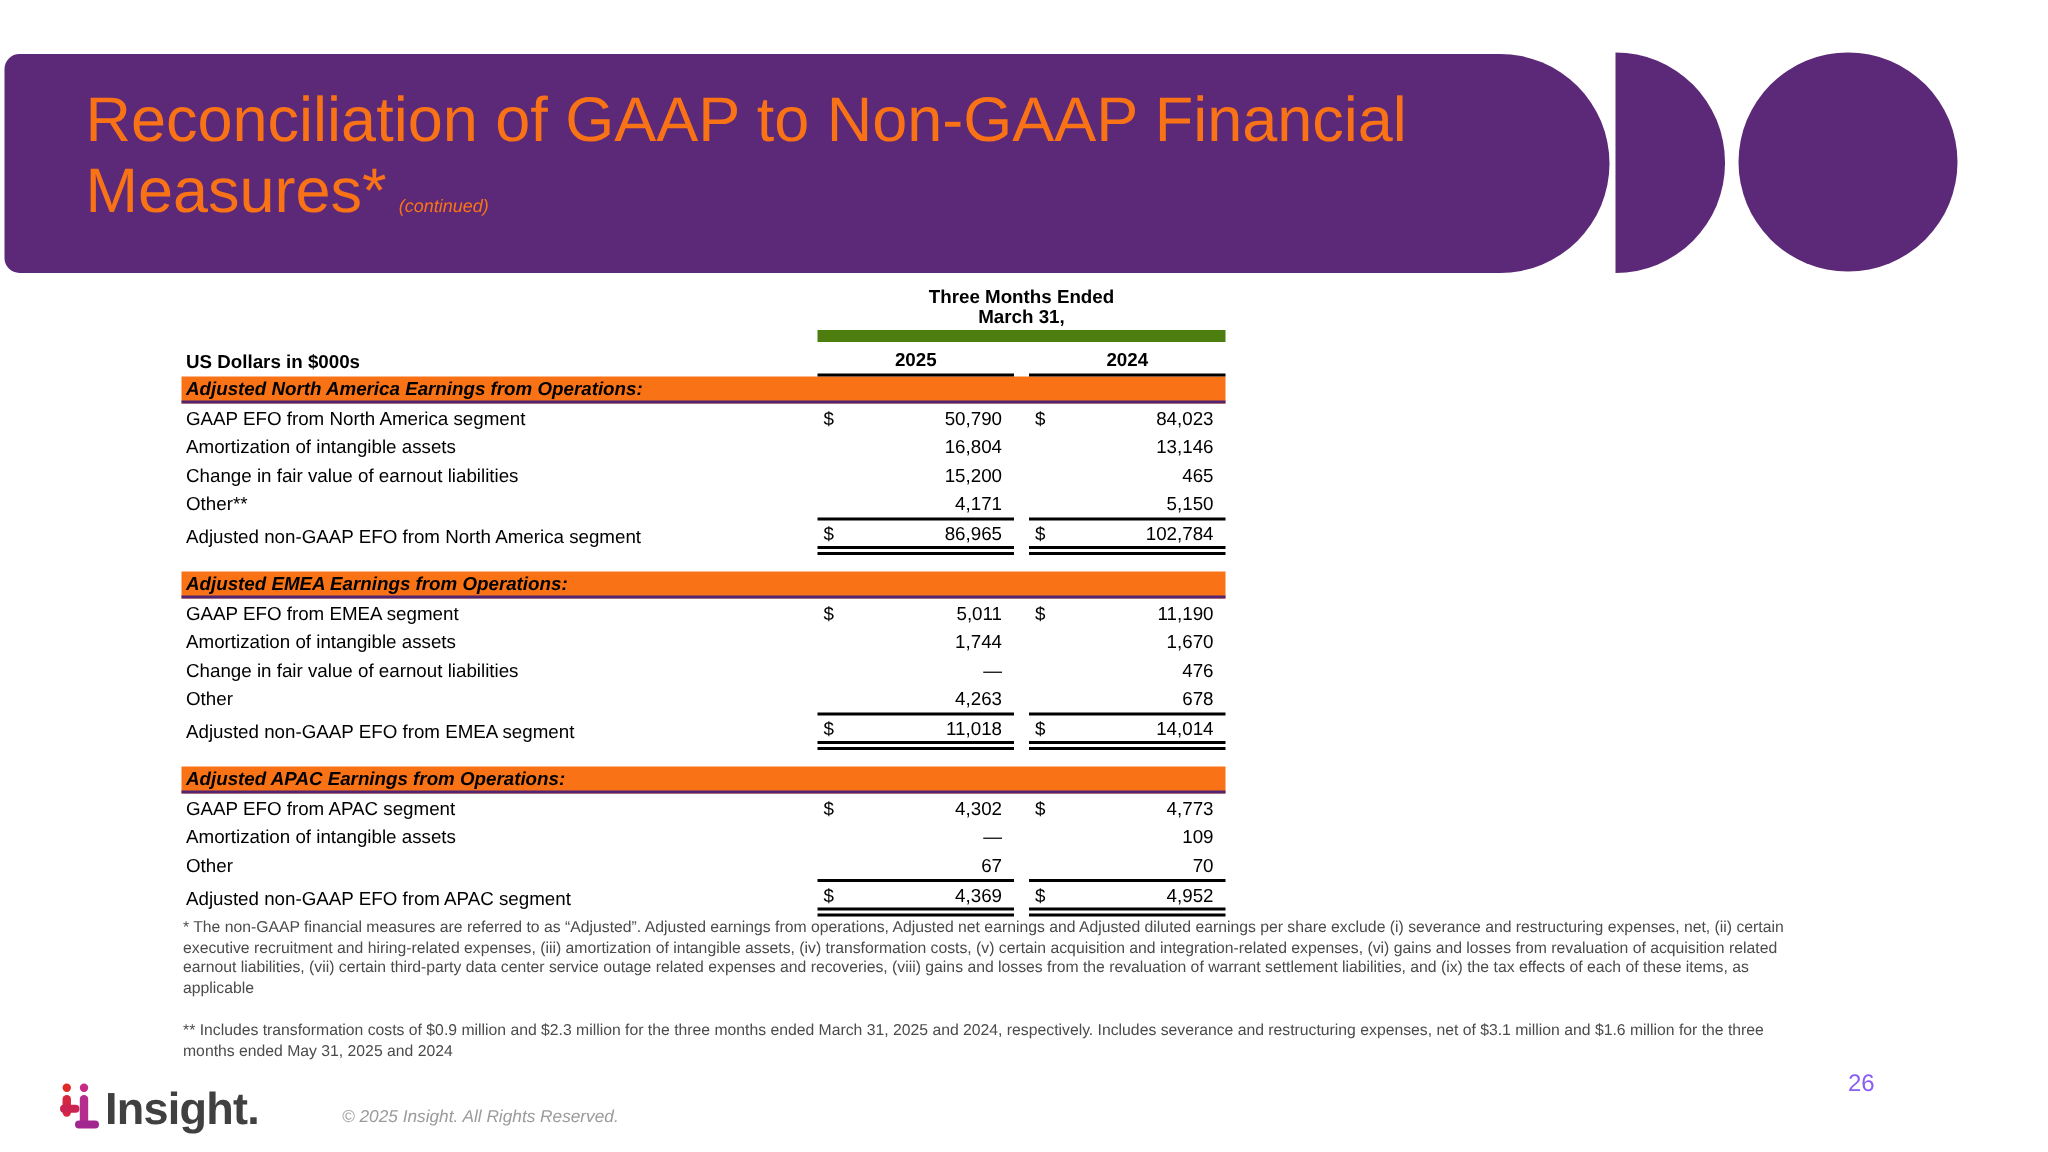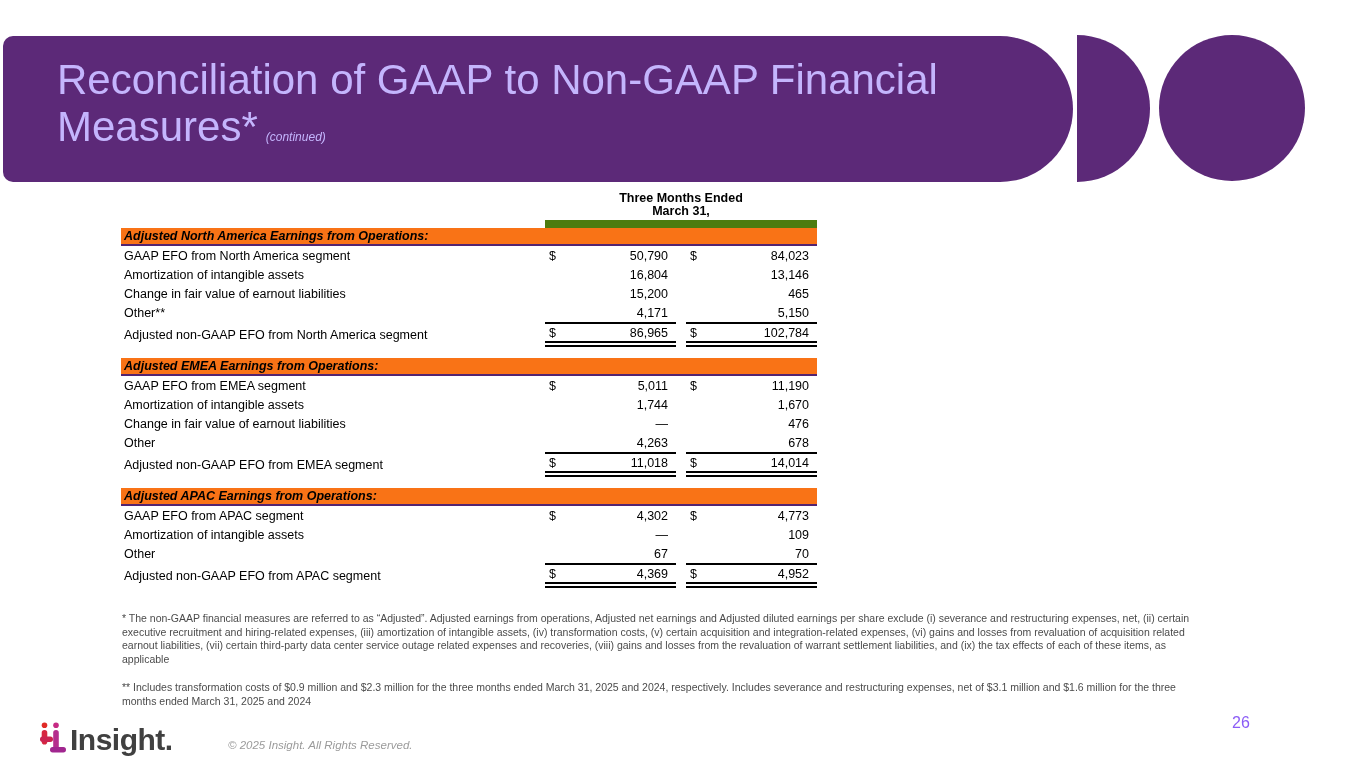--- a/index.html
+++ b/index.html
@@ -3,21 +3,21 @@
 <meta charset="utf-8">
 <style>
   html,body{margin:0;padding:0;}
   body{
     width:1365px;height:768px;background:#ffffff;position:relative;overflow:hidden;
     font-family:"Liberation Sans", sans-serif;color:#000;
   }
   
   .banner{
     position:absolute;left:3px;top:36px;width:1070px;height:146px;
-    background:#5c2978;border-radius:10px 73px 73px 10px;color:#c4b5fd;
+    background:#5c2978;border-radius:10px 73px 73px 10px;color:#f97316;
   }
   .banner .title{
     position:absolute;left:54px;top:20px;font-size:42px;font-weight:400;line-height:47px;
   }
   .banner .continued{
     font-size:12px;font-style:italic;font-weight:400;margin-left:8px;
   }
   .half-disc{
     position:absolute;left:1077px;top:35px;width:73px;height:147px;
     background:#5c2978;border-radius:0 73.5px 73.5px 0;
@@ -79,20 +79,26 @@
 <div class="half-disc"></div>
 <div class="circle"></div>
 
 <div class="fintable">
 
   <div class="period">
     <div>Three Months Ended</div>
     <div>March 31,</div>
   </div>
 
+  <div class="years">
+    <div class="units">US Dollars in $000s</div>
+    <div class="ycol">2025</div>
+    <div class="ygap"></div>
+    <div class="ycol">2024</div>
+  </div>
 
   <div class="band">Adjusted North America Earnings from Operations:</div>
 
   <div class="trow">
     <div class="tlabel">GAAP EFO from North America segment</div>
     <div class="tval">
         <span class="cur">$</span>
         <span class="num">50,790</span>
       </div>
     <div class="ygap"></div>
@@ -250,21 +256,21 @@
 </div>
 
 <div class="footnote" id="fn1">
   <div>* The non-GAAP financial measures are referred to as “Adjusted”. Adjusted earnings from operations, Adjusted net earnings and Adjusted diluted earnings per share exclude (i) severance and restructuring expenses, net, (ii) certain</div>
   <div>executive recruitment and hiring-related expenses, (iii) amortization of intangible assets, (iv) transformation costs, (v) certain acquisition and integration-related expenses, (vi) gains and losses from revaluation of acquisition related</div>
   <div>earnout liabilities, (vii) certain third-party data center service outage related expenses and recoveries, (viii) gains and losses from the revaluation of warrant settlement liabilities, and (ix) the tax effects of each of these items, as</div>
   <div>applicable</div>
 </div>
 <div class="footnote" id="fn2">
   <div>** Includes transformation costs of $0.9 million and $2.3 million for the three months ended March 31, 2025 and 2024, respectively. Includes severance and restructuring expenses, net of $3.1 million and $1.6 million for the three</div>
-  <div>months ended March 31, 2025 and 2024</div>
+  <div>months ended May 31, 2025 and 2024</div>
 </div>
 
 <svg class="logo-icon" width="26" height="36" viewBox="0 0 26 36" xmlns="http://www.w3.org/2000/svg">
   <circle cx="4.5" cy="3.2" r="2.8" fill="#e02a26"></circle>
   <rect x="1.7" y="8" width="5.6" height="14.5" rx="2.8" fill="#d62640"></rect>
   <rect x="0" y="14.5" width="13" height="5.4" rx="2.7" fill="#cb2450"></rect>
   <circle cx="16" cy="3.2" r="2.8" fill="#c62a84"></circle>
   <rect x="13.2" y="8" width="5.6" height="20" rx="2.8" fill="#b52d8d"></rect>
   <rect x="10" y="25" width="16" height="5.4" rx="2.7" fill="#a1268f"></rect>
 </svg>

